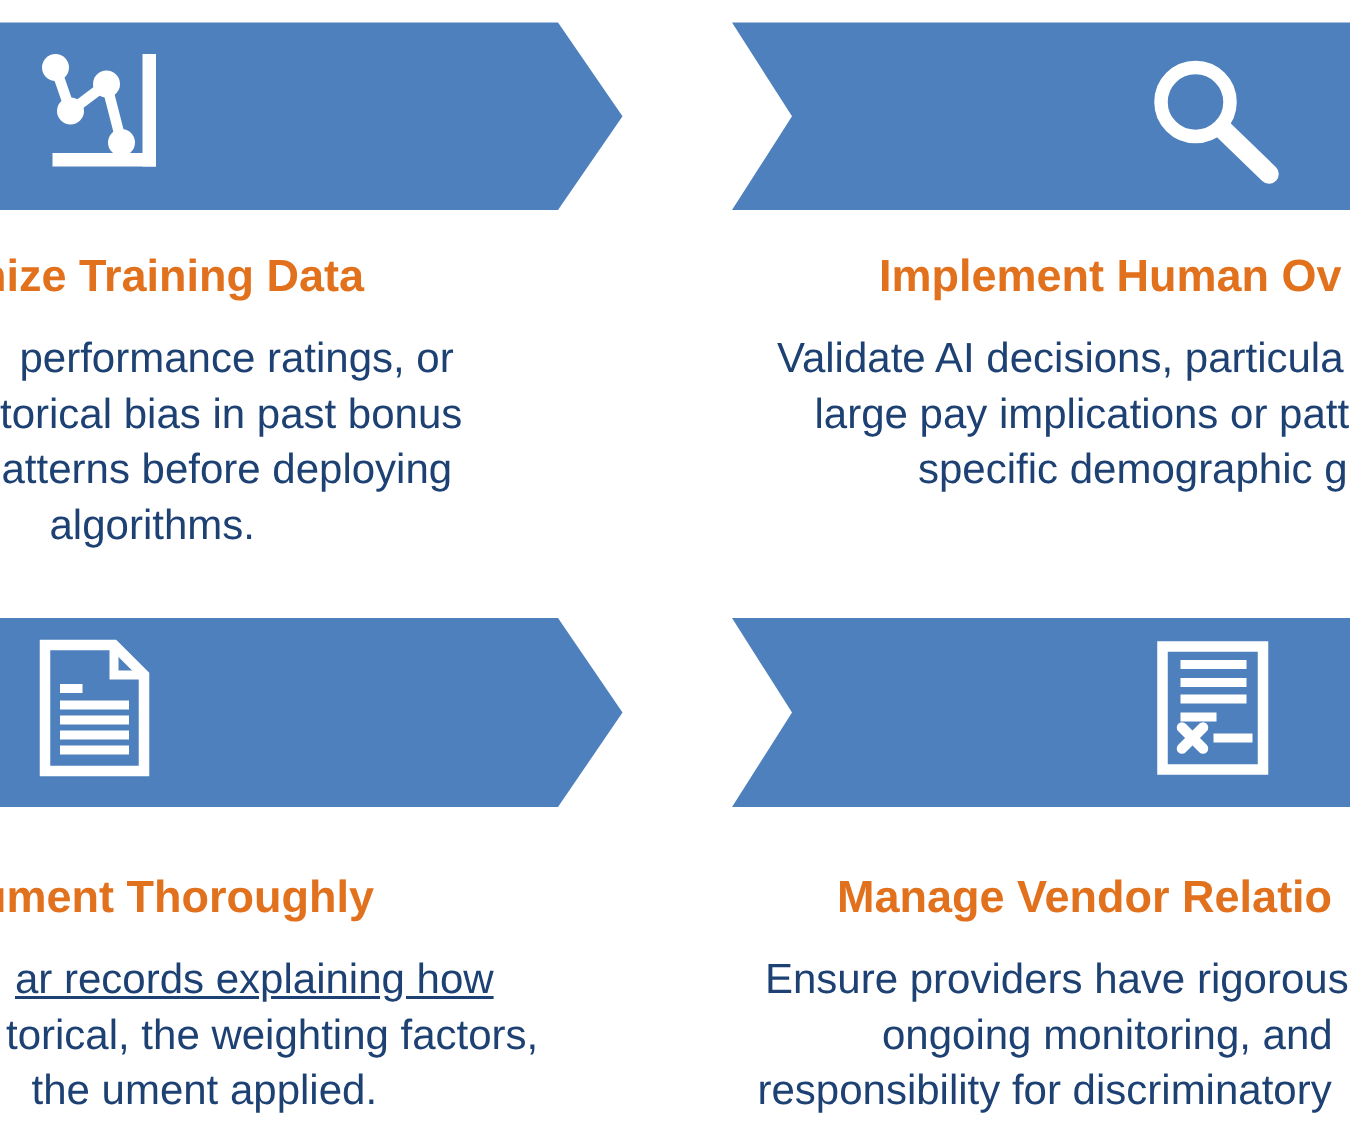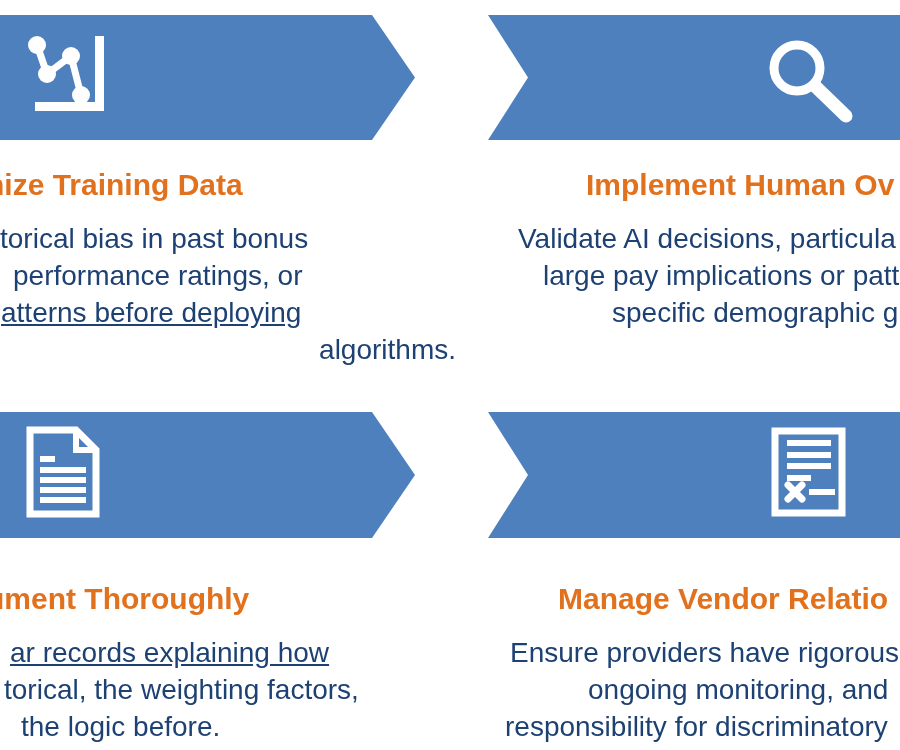--- a/index.html
+++ b/index.html
@@ -71,42 +71,42 @@
     <rect x="19" y="39" width="44" height="6" fill="#ffffff"></rect>
     <rect x="19" y="51" width="24" height="6" fill="#ffffff"></rect>
     <path d="M20,61 L34,75 M34,61 L20,75" stroke="#ffffff" stroke-width="7" stroke-linecap="round"></path>
     <rect x="41" y="65" width="26" height="6" fill="#ffffff"></rect>
   </g>
 </svg>
 
 <div class="text-block left-col" style="top:170px;">
   <div class="step-heading" style="margin-left:-14px;">nize Training Data</div>
   <div class="step-body">
+    <div class="step-line" style="margin-left:13px;">performance ratings, or</div>
     <div class="step-line" style="margin-left:0px;">torical bias in past bonus</div>
-    <div class="step-line" style="margin-left:13px;">performance ratings, or</div>
-    <div class="step-line" style="margin-left:1px;text-decoration:underline;">atterns before deploying</div>
-    <div class="step-line" style="margin-left:33px;text-align:right;">algorithms.</div>
+    <div class="step-line" style="margin-left:1px;">atterns before deploying</div>
+    <div class="step-line" style="margin-left:33px;">algorithms.</div>
   </div>
 </div>
 
 <div class="text-block right-col" style="top:170px;">
   <div class="step-heading" style="margin-left:136px;">Implement Human Ov</div>
   <div class="step-body">
     <div class="step-line" style="margin-left:68px;">Validate AI decisions, particula</div>
     <div class="step-line" style="margin-left:93px;">large pay implications or patte</div>
     <div class="step-line" style="margin-left:162px;">specific demographic gr</div>
   </div>
 </div>
 
 <div class="text-block left-col" style="top:584px;">
   <div class="step-heading" style="margin-left:-14px;">ument Thoroughly</div>
   <div class="step-body">
     <div class="step-line" style="margin-left:10px;text-decoration:underline;">ar records explaining how</div>
     <div class="step-line" style="margin-left:4px;">torical, the weighting factors,</div>
-    <div class="step-line" style="margin-left:21px;">the logic before.</div>
+    <div class="step-line" style="margin-left:21px;">the ument applied.</div>
   </div>
 </div>
 
 <div class="text-block right-col" style="top:584px;">
   <div class="step-heading" style="margin-left:108px;">Manage Vendor Relatio</div>
   <div class="step-body">
     <div class="step-line" style="margin-left:60px;">Ensure providers have rigorous</div>
     <div class="step-line" style="margin-left:138px;">ongoing monitoring, and</div>
     <div class="step-line" style="margin-left:55px;">responsibility for discriminatory</div>
   </div>

